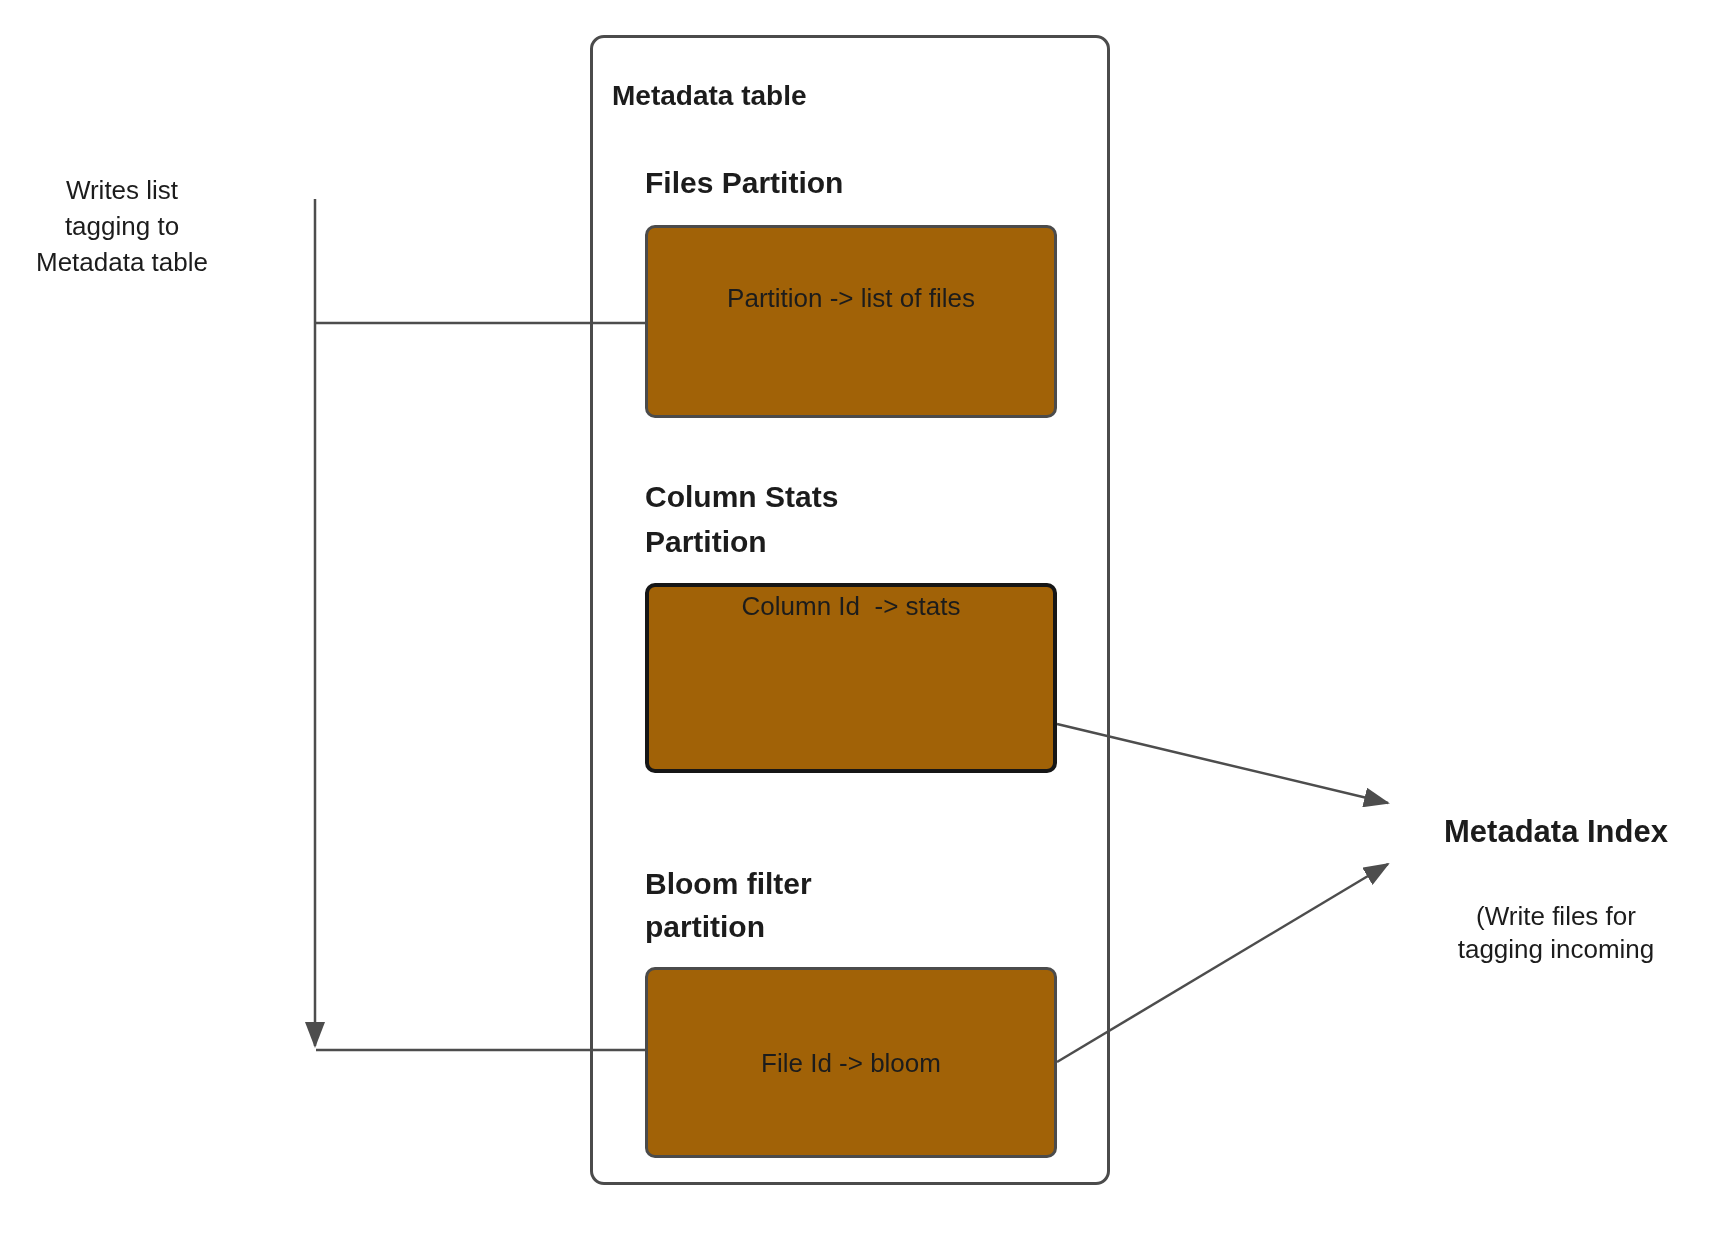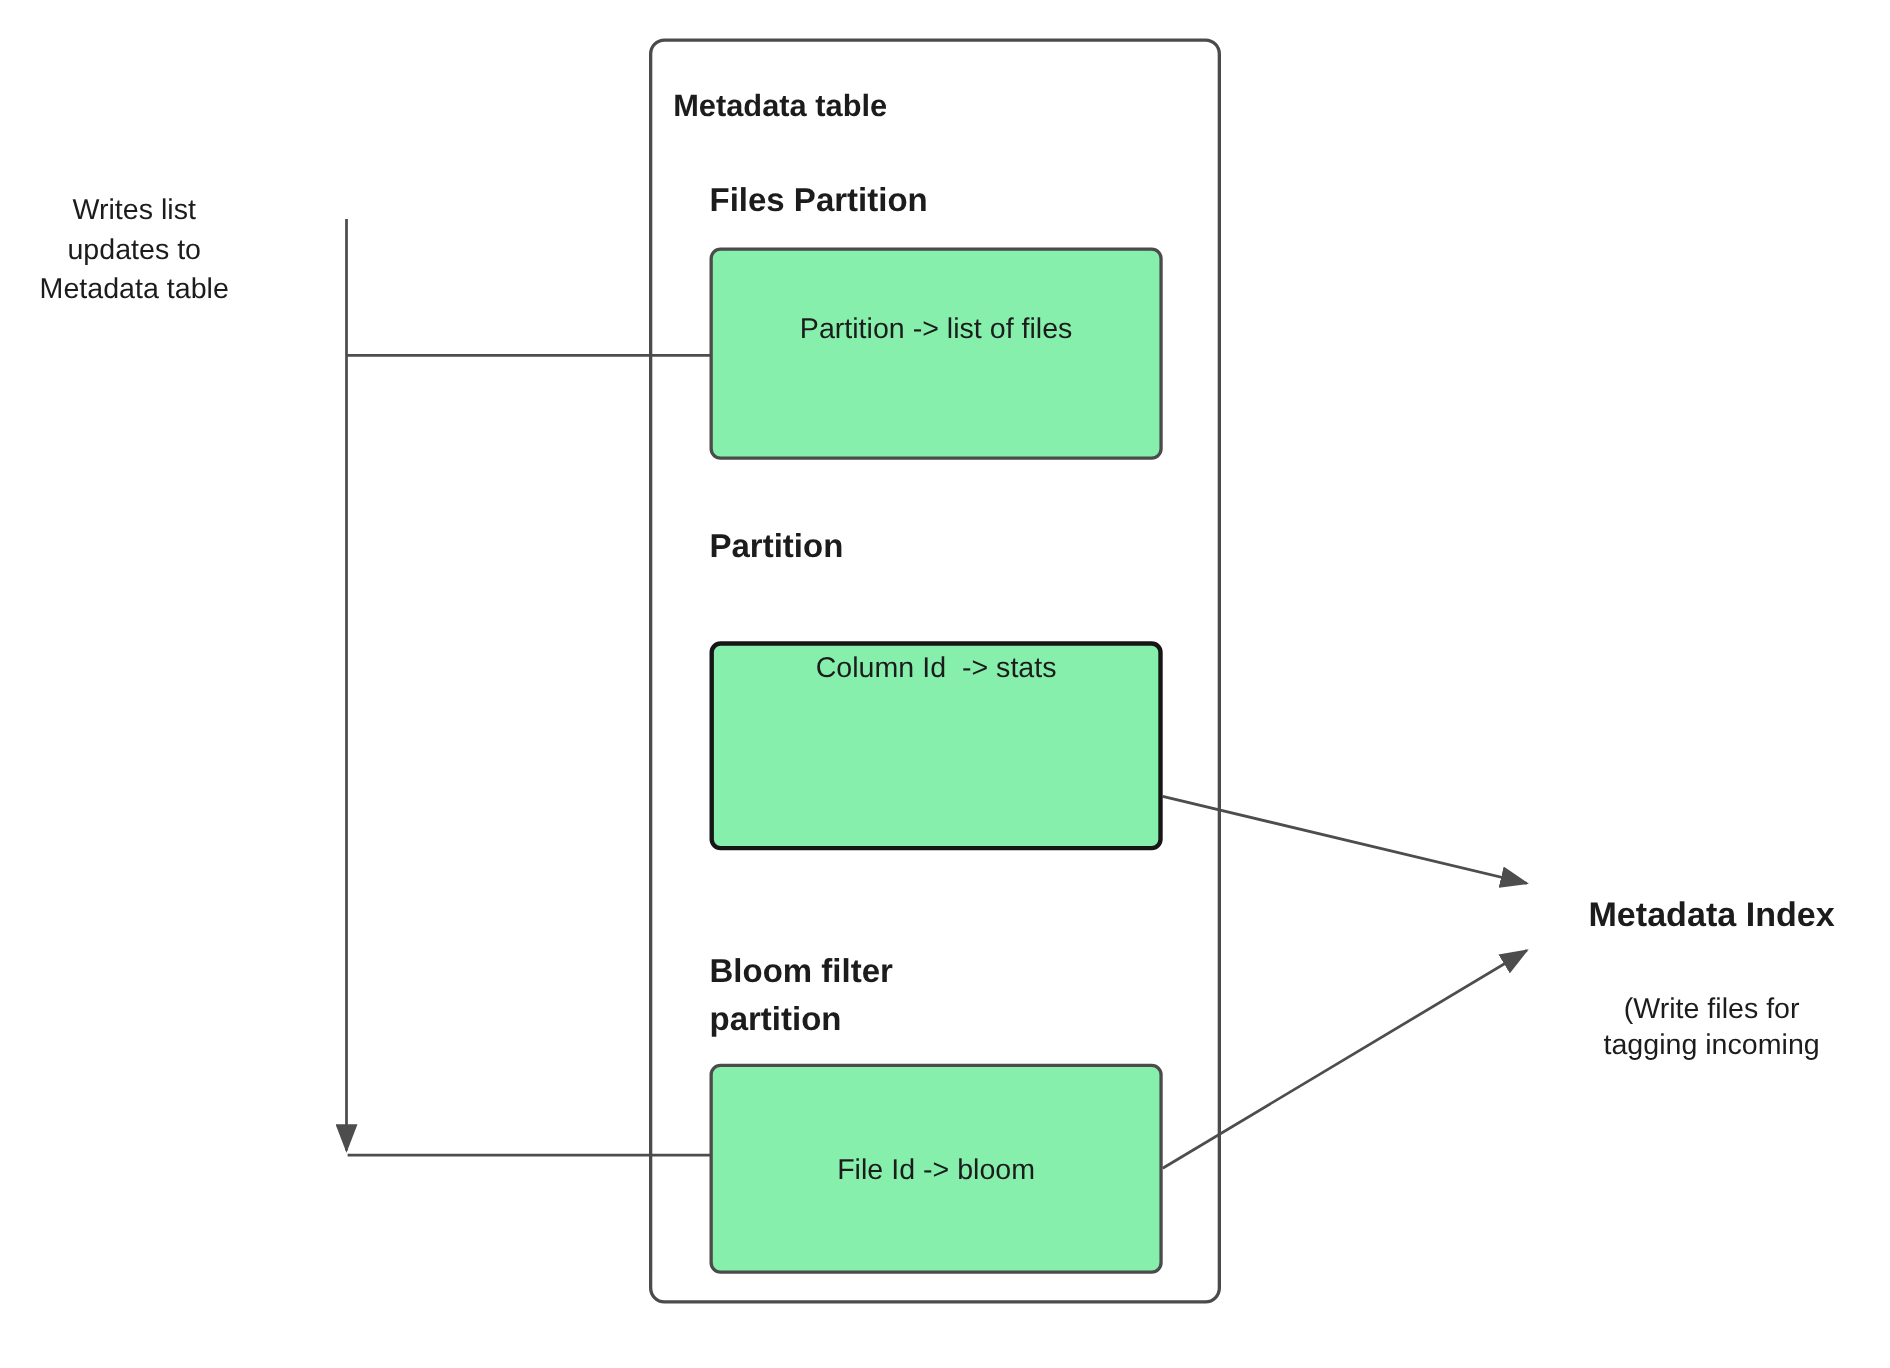--- a/index.html
+++ b/index.html
@@ -59,21 +59,21 @@
     left: 645px;
     width: 412px;
     box-sizing: border-box;
     border-radius: 10px;
     display: flex;
     flex-direction: column;
     justify-content: center;
     align-items: center;
     font-size: 26px;
     line-height: 38px;
-    background: #86efac;
+    background: #a16207;
     text-align: center;
   }
   .inner-box .box-line { white-space: pre; }
 
   .box-files {
     top: 225px;
     height: 193px;
     border: 3px solid #4b4b4b;
     padding-bottom: 48px;
   }
@@ -135,36 +135,37 @@
 
     <line x1="316" y1="1050" x2="646" y2="1050" stroke="#4d4d4d" stroke-width="2.5"></line>
 
     <line x1="1057" y1="724" x2="1388" y2="803" stroke="#4d4d4d" stroke-width="2.5" marker-end="url(#ah)"></line>
 
     <line x1="1057" y1="1062" x2="1388" y2="864" stroke="#4d4d4d" stroke-width="2.5" marker-end="url(#ah)"></line>
   </svg>
 
   <div class="abs writes-note">
     <div>Writes list</div>
-    <div>updates to</div>
+    <div>tagging to</div>
     <div>Metadata table</div>
   </div>
 
   <div class="abs outer-box"></div>
 
   <div class="abs outer-title">Metadata table</div>
 
   <div class="abs partition-heading heading-files">
     <div>Files Partition</div>
   </div>
   <div class="abs inner-box box-files">
     <div class="box-line">Partition -&gt; list of files</div>
   </div>
 
   <div class="abs partition-heading heading-colstats">
+    <div>Column Stats</div>
     <div>Partition</div>
   </div>
   <div class="abs inner-box box-colstats">
     <div class="box-line">Column Id  -&gt; stats</div>
   </div>
 
   <div class="abs partition-heading heading-bloom">
     <div>Bloom filter</div>
     <div>partition</div>
   </div>

